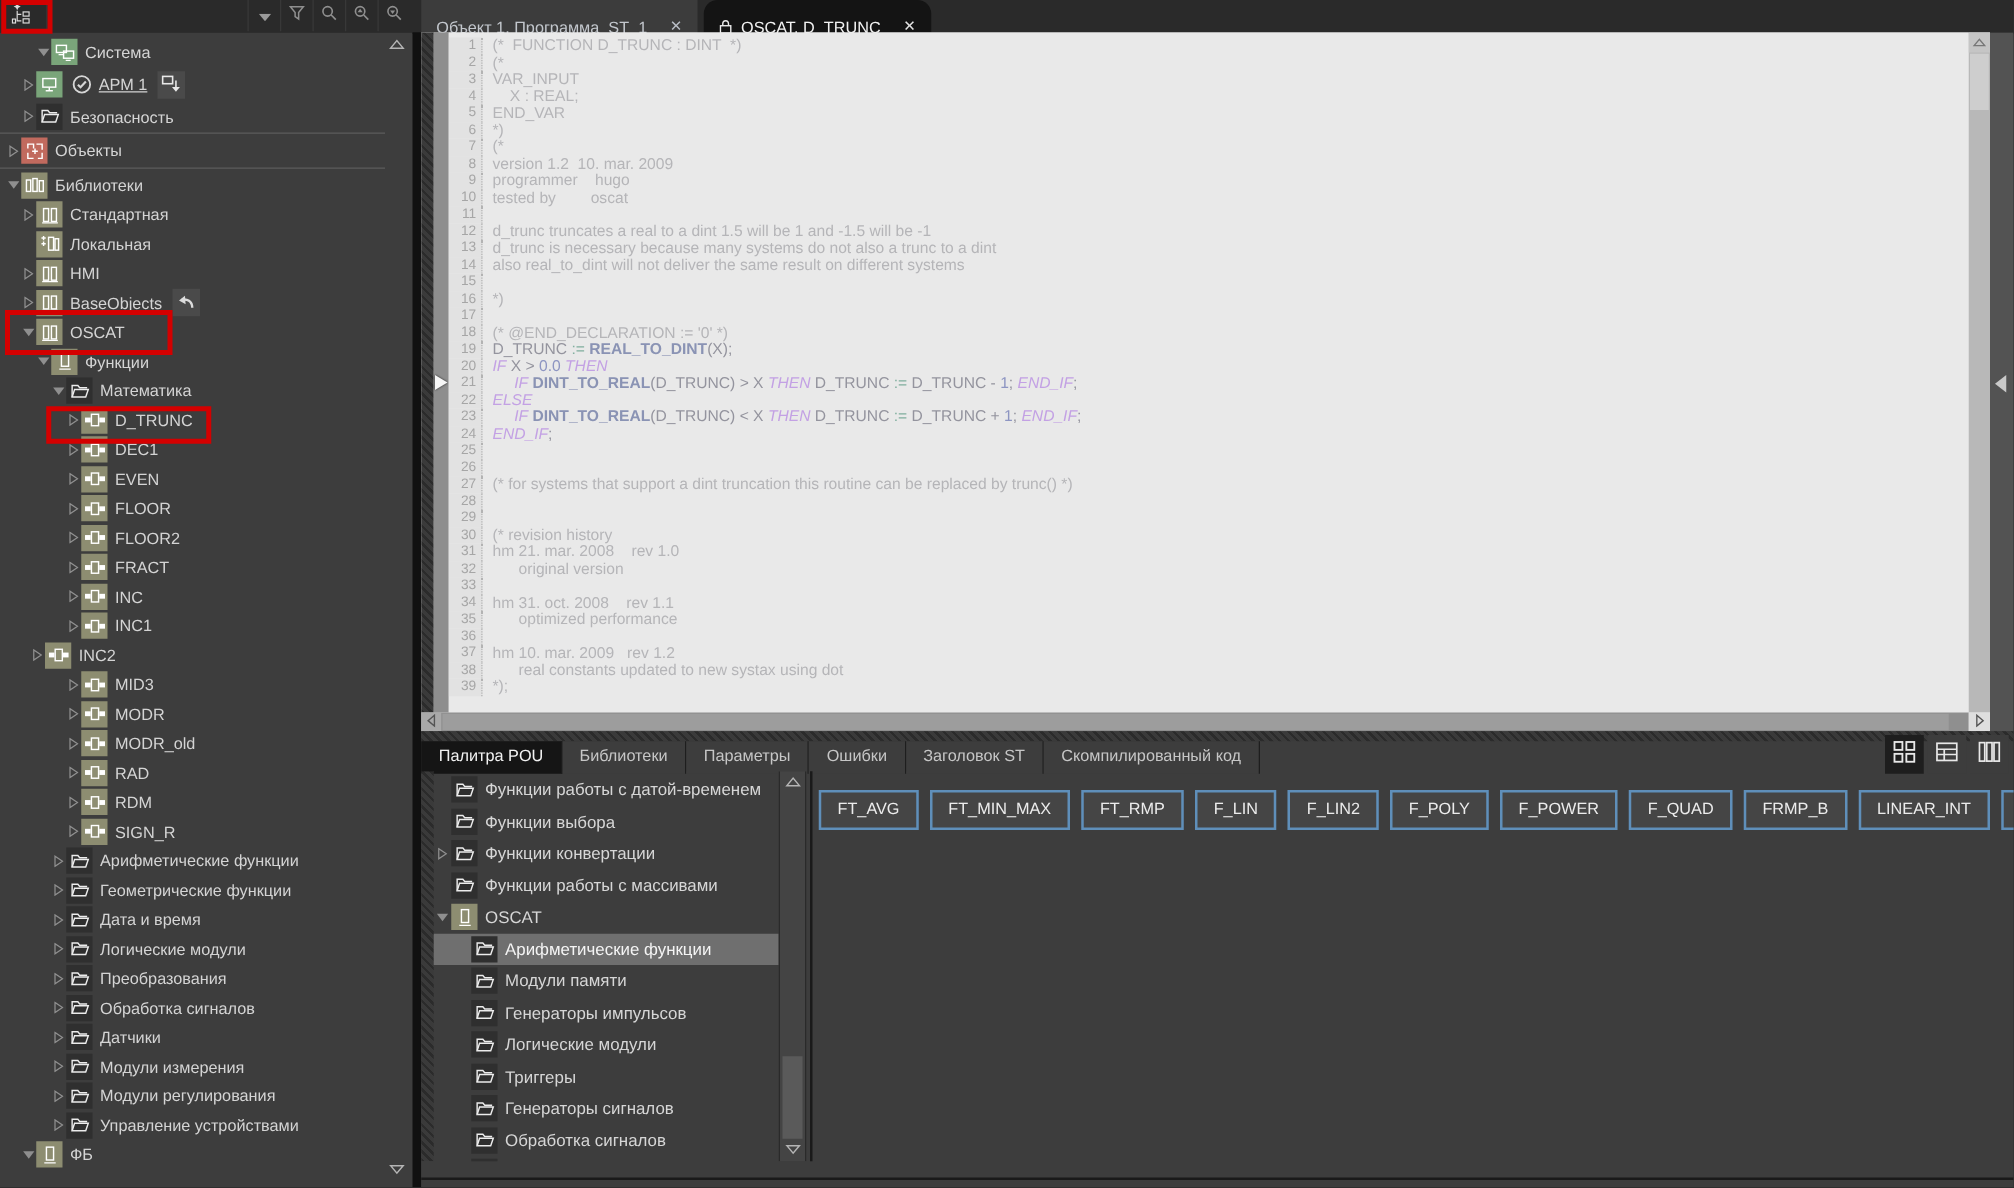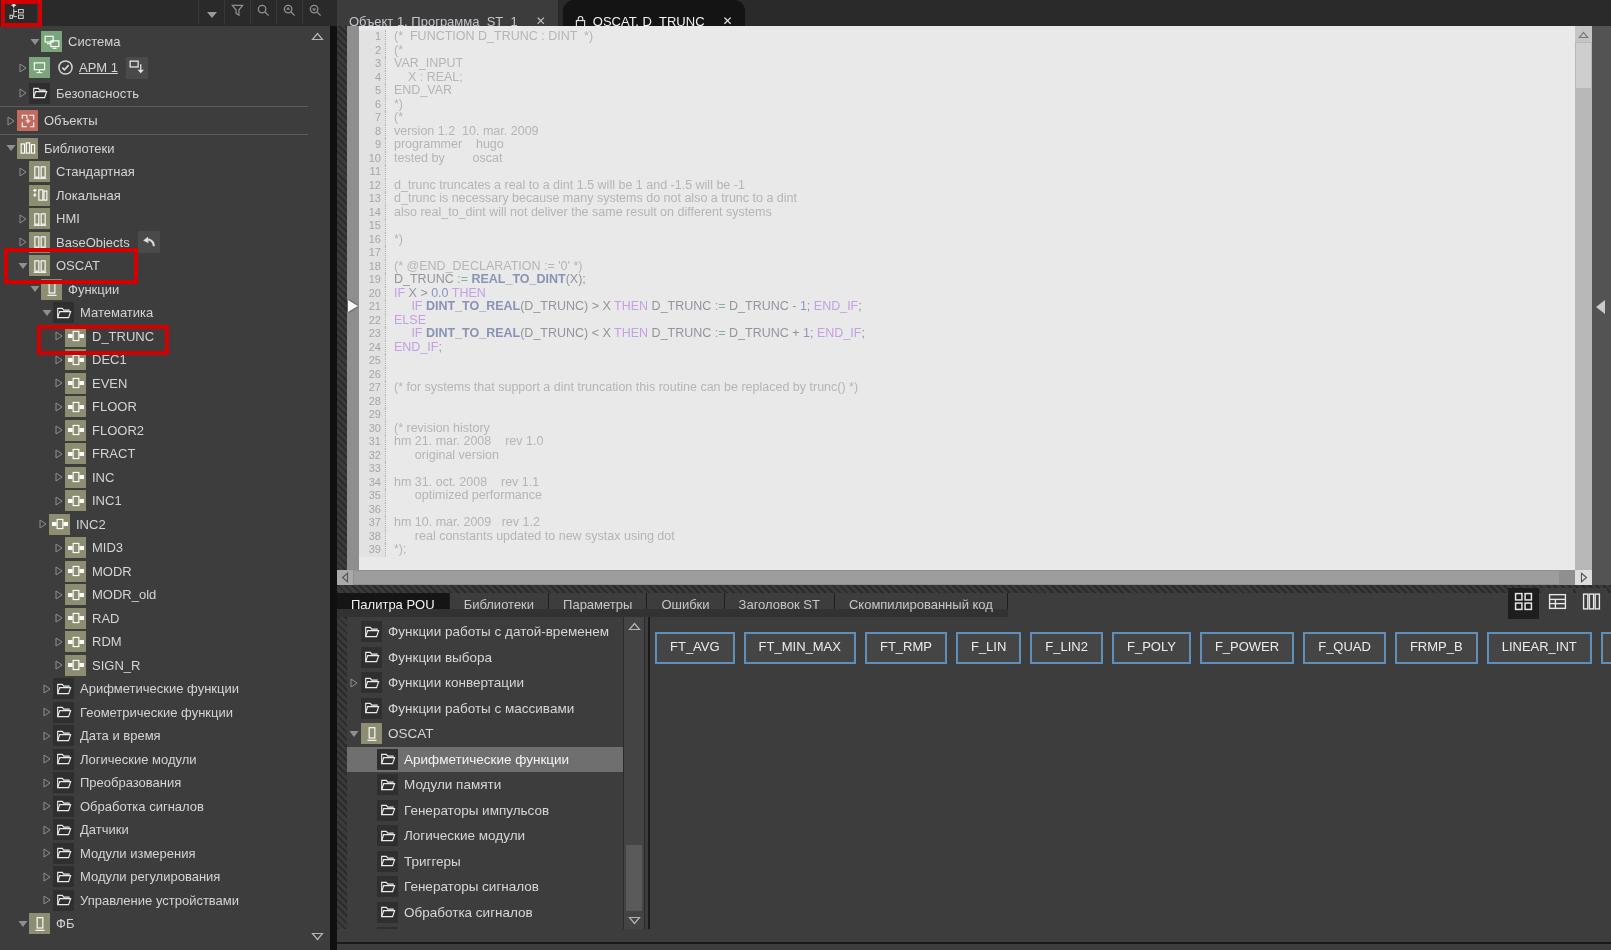--- a/index.html
+++ b/index.html
@@ -43,40 +43,40 @@
   #ed-markerstrip{position:absolute;left:10px;top:0;width:12px;height:544px;background:#8e8e8e;}
   #ed-marker{position:absolute;left:11px;width:0;height:0;border-top:6.5px solid transparent;
              border-bottom:6.5px solid transparent;border-left:10px solid #f7f7f7;
              filter:drop-shadow(0 0 1px #222);}
   #ed-lines{position:absolute;left:22px;top:0;width:1216px;height:544px;overflow:hidden;
             background:#e9e9e9;padding-top:4px;box-sizing:border-box;}
   .eline{display:flex;height:13.5px;line-height:13.5px;font-size:12.5px;white-space:pre;}
   .eline .ln{flex:0 0 22px;text-align:right;padding-right:4px;font-size:11px;color:#a6a6a6;
              background:#e2e2e2;border-right:1px dotted #b3b3b3;}
   .eline .cd{padding-left:8px;}
-  .tc{color:#b5b5b8}.tp{color:#94949e}.tk{color:#c3a1e4;}
+  .tc{color:#b5b5b8}.tp{color:#94949e}.tk{color:#c3a1e4;font-style:italic}
   .tf{color:#8a93b4;font-weight:bold}.to{color:#83b0a0}.tn{color:#8d95c2}
   #ed-vscroll{position:absolute;left:1238px;top:0;width:17px;height:544px;background:#b8b8b8;}
   .vbtn{position:absolute;left:0;width:17px;height:16px;background:#c5c5c5;
         display:flex;align-items:center;justify-content:center;}
   #ed-vthumb{position:absolute;left:1px;top:17px;width:15px;height:45px;background:#cecece;}
   #ed-hscroll{position:absolute;left:0;top:544px;width:1238px;height:15px;background:#8f8f8f;}
   #ed-hbtn-l{position:absolute;left:0;top:0;width:16px;height:15px;background:#a9a9a9;
              display:flex;align-items:center;justify-content:center;}
   #ed-hthumb{position:absolute;left:17px;top:1px;width:1205px;height:13px;background:#9d9d9d;}
   #ed-corner{position:absolute;left:1238px;top:544px;width:17px;height:15px;background:#dedede;
              display:flex;align-items:center;justify-content:center;}
   #right-strip{position:absolute;left:1592px;top:26px;width:19px;height:559px;background:#535353;}
   #right-collapse{position:absolute;left:4px;top:274px;width:0;height:0;border-top:7px solid transparent;
                   border-bottom:7px solid transparent;border-right:9px solid #c9c9c9;}
   
   #bottom{position:absolute;left:337px;top:585px;width:1274px;height:365px;background:#3d3d3d;}
   #b-hatch{position:absolute;left:0;top:0;width:1274px;height:8px;}
   #btabs{position:absolute;left:0;top:8px;height:24px;display:flex;background:#323232;}
-  .btab{height:16px;line-height:24px;padding:0 14px;font-size:13px;color:#c6c6c6;
+  .btab{height:26px;line-height:24px;padding:0 14px;font-size:13px;color:#c6c6c6;
         border-right:1px solid #1e1e1e;background:#3d3d3d;white-space:nowrap;}
   .btab.active{background:#151515;color:#f2f2f2;}
   #layout-btns{position:absolute;right:4px;top:3px;display:flex;gap:3px;}
   .lbtn{width:31px;height:31px;display:flex;align-items:center;justify-content:center;background:#3d3d3d;}
   .lbtn.active{background:#1e1e1e;}
   #palette{position:absolute;left:0;top:32px;width:311px;height:312px;overflow:hidden;
            border-right:2px solid #1a1a1a;}
   #pal-hatch{position:absolute;left:0;top:0;width:10px;height:312px;}
   #pal-rows{position:absolute;left:10px;top:2px;width:276px;}
   .prow{display:flex;align-items:center;height:25.5px;font-size:13.5px;color:#d6d6d6;white-space:nowrap;}
@@ -470,21 +470,21 @@
           </span>
           <span class="ticon olive">
             <svg width="16" height="16" viewBox="0 0 14 14" fill="none" stroke="#fff">
               <rect x="4.5" y="3" width="5" height="8"></rect>
               <rect x="0.5" y="5.8" width="3" height="2.4" fill="#fff"></rect>
               <rect x="10.5" y="5.8" width="3" height="2.4" fill="#fff"></rect>
             </svg>
           </span>
           <span>INC1</span>
         </div>
-        <div class="trow" style="padding-left: 36px;">
+        <div class="trow" style="padding-left: 23px;">
           <span class="exp">
             <svg width="8" height="10" viewBox="0 0 8 10">
               <path d="M1,1 v8 l6,-4 Z" fill="none" stroke="#8f8f8f"></path>
             </svg>
           </span>
           <span class="ticon olive">
             <svg width="16" height="16" viewBox="0 0 14 14" fill="none" stroke="#fff">
               <rect x="4.5" y="3" width="5" height="8"></rect>
               <rect x="0.5" y="5.8" width="3" height="2.4" fill="#fff"></rect>
               <rect x="10.5" y="5.8" width="3" height="2.4" fill="#fff"></rect>

